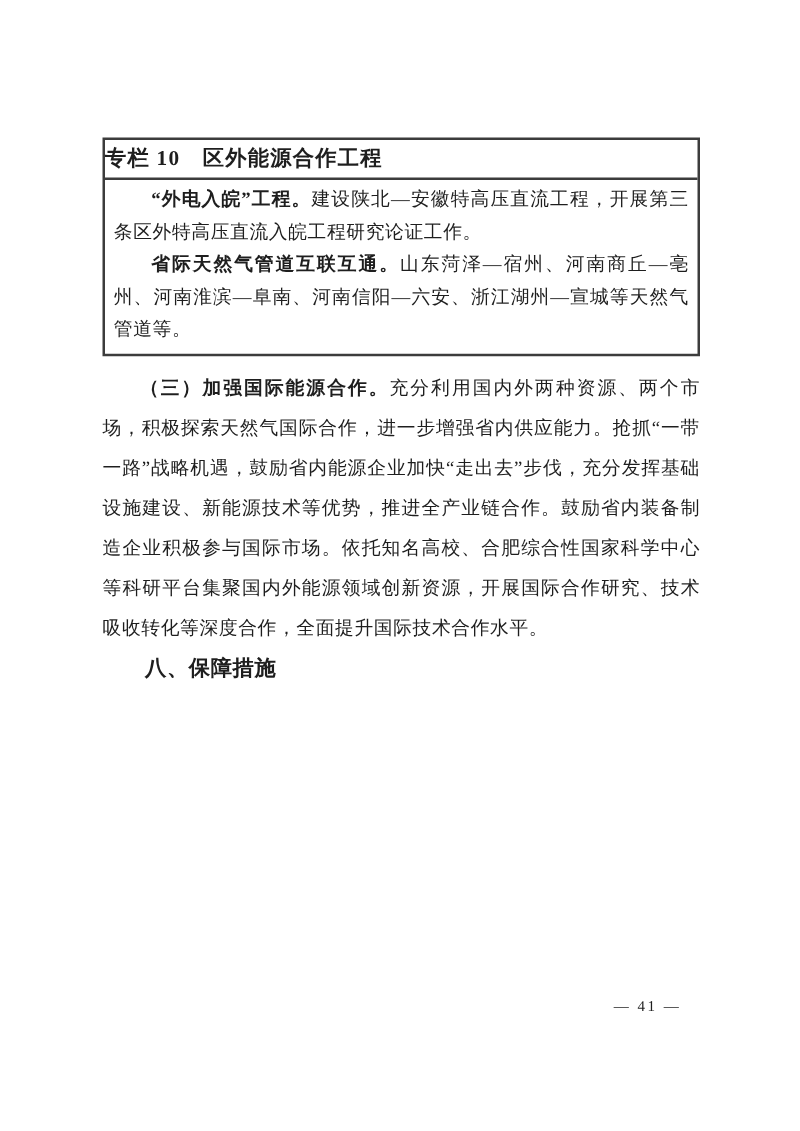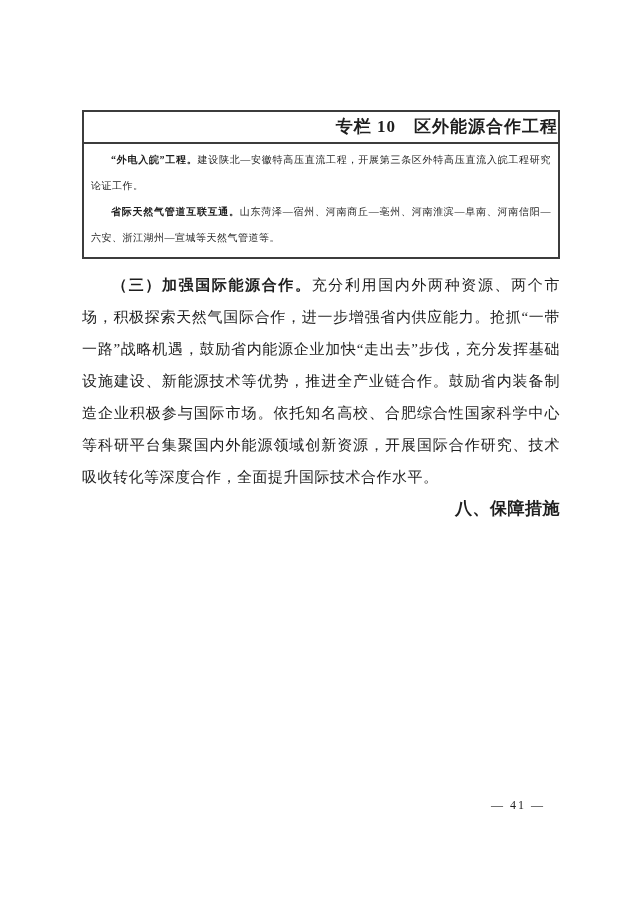--- a/index.html
+++ b/index.html
@@ -16,31 +16,31 @@
     position: absolute;
     left: 82px;
     top: 110px;
     width: 478px;
   }
   .callout-box {
     border: 2px solid #3c3c3c;
     margin-bottom: 10px;
   }
   .callout-box .box-title {
-    text-align: right;
+    text-align: left;
     font-weight: bold;
     font-size: 17px;
     line-height: 28px;
     padding: 1px 0;
     border-bottom: 2px solid #3c3c3c;
     letter-spacing: 1px;
   }
   .callout-box .box-body {
     padding: 3px 7px 6px 7px;
-    font-size: 10px;
+    font-size: 15px;
     line-height: 26px;
   }
   .box-para {
     margin: 0;
     text-indent: 2em;
     text-align: justify;
     letter-spacing: 0.5px;
   }
   .box-para .lead { font-weight: bold; }
   .para {
@@ -52,21 +52,20 @@
     letter-spacing: 0.5px;
   }
   .para .lead { font-weight: bold; }
   .heading {
     margin: 0;
     font-size: 17px;
     line-height: 32px;
     text-indent: 2em;
     font-weight: bold;
     letter-spacing: 0.5px;
-    text-align: right;
   }
   .footer {
     position: absolute;
     top: 798px;
     left: 0;
     width: 545px;
     text-align: right;
     font-size: 12px;
     letter-spacing: 2px;
     color: #1e1e1e;

